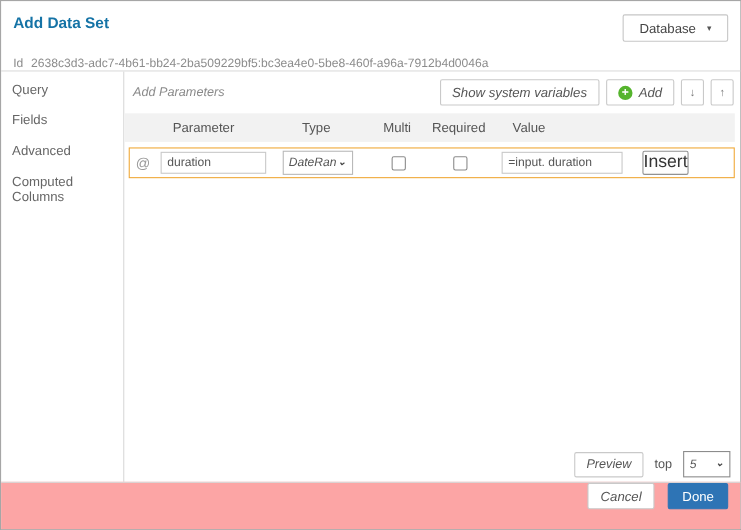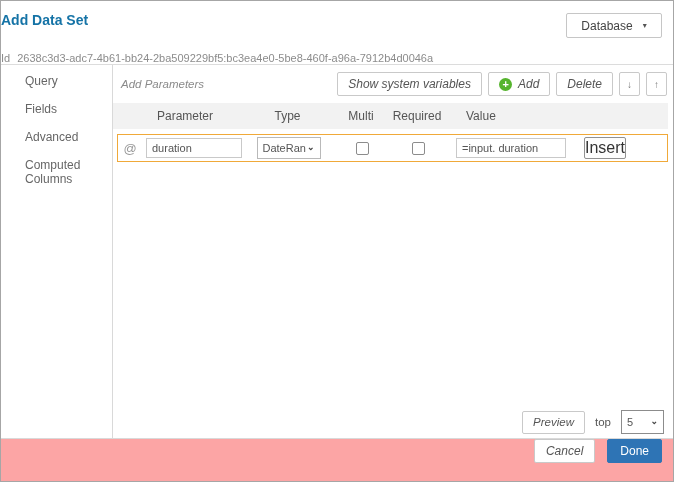--- a/index.html
+++ b/index.html
@@ -1,30 +1,30 @@
 <!DOCTYPE html>
 <html><head>
 <meta charset="utf-8">
 <style>
   * { margin:0; padding:0; box-sizing:border-box; }
   html,body { background:#fff; font-family:"Liberation Sans", sans-serif; }
   .dialog { width:674px; height:482px; border:1px solid #a6a6a6; background:#fff; display:flex; flex-direction:column; }
 
   
-  .header { position:relative; flex:0 0 57px; border-bottom:1px solid #dcdcdc; padding:11px 11px 0 0; }
+  .header { position:relative; flex:0 0 57px; border-bottom:1px solid #dcdcdc; padding:11px 11px 0 11px; }
   .title { color:#1573a6; font-size:14px; font-weight:bold; }
   .id-line { margin-top:24px; font-size:11px; color:#8c8c8c; }
   .id-line .id-label { margin-right:7px; }
   .db-btn { position:absolute; top:12px; right:11px; height:25px; min-width:96px; display:flex; align-items:center; justify-content:center; gap:10px; background:#fff; border:1px solid #c6c6c6; border-radius:2px; font-size:12px; color:#444; cursor:pointer; font-family:inherit; }
   .db-btn .caret { font-size:8px; color:#555; }
 
   
   .body { flex:1; display:flex; min-height:0; }
   .sidebar { flex:0 0 112px; width:112px; border-right:1px solid #d9d9d9; padding-top:2px; }
-  .side-item { font-size:12px; color:#666; padding:7px 6px 7px 24px; line-height:14px; cursor:pointer; }
+  .side-item { font-size:12px; color:#666; padding:7px 6px 7px 10px; line-height:14px; cursor:pointer; }
   .side-item.selected { background:#cfe2f1; color:#555; }
 
   .main { flex:1; display:flex; flex-direction:column; min-width:0; }
   .topbar { flex:0 0 38px; display:flex; align-items:center; padding:0 6px 0 8px; }
   .section-label { font-style:italic; font-size:11.5px; color:#8a8a8a; }
   .flex-spacer { flex:1; }
 
   .btn { background:#fff; border:1px solid #c9c9c9; color:#555; font-size:12px; height:24px; display:inline-flex; align-items:center; justify-content:center; padding:0 10px; border-radius:2px; cursor:pointer; font-family:inherit;font-style:italic; }
   .topbar .btn + .btn { margin-left:6px; }
   .btn.small { width:21px; padding:0; font-size:10px; color:#777; }
@@ -32,21 +32,21 @@
 
   .thead { flex:0 0 26px; background:#f2f2f2; margin-right:5px; display:grid; grid-template-columns:28px 104px 85px 62px 50px 136px 1fr; align-items:center; font-size:12px; color:#555; }
   .th.parameter { padding-left:16px; }
   .th.type, .th.multi, .th.required { text-align:center; }
   .th.value { padding-left:24px; }
 
   .prow { margin:5px 5px 0 4px; height:28px; border:1.5px solid #f0a939; background:#fff; display:grid; grid-template-columns:24px 104px 85px 62px 50px 136px 1fr; align-items:center; }
   .at { text-align:center; color:#999; font-size:13px; }
   .txt-input { width:96px; height:20px; border:1px solid #c9c9c9; font-size:11px; color:#555; padding:0 5px; font-family:inherit; justify-self:center; }
   .txt-input.val { width:110px; }
-  .sel { width:64px; height:22px; border:1px solid #b9b9b9; background:#fff; display:flex; align-items:center; justify-content:space-between; padding:0 5px; font-size:11px; color:#555; justify-self:center; cursor:pointer; }
+  .sel { width:64px; height:22px; border:1px solid #b9b9b9; background:#fff; display:flex; align-items:center; justify-content:space-between; padding:0 5px; font-size:11px; color:#555; justify-self:center; cursor:pointer;font-style:italic; }
   .sel .chev { font-size:9px; color:#444; font-weight:bold; margin-top:-3px; }
   input[type=checkbox].cb { appearance:none; -webkit-appearance:none; width:13px; height:13px; border:1px solid #8c8c8c; border-radius:2px; background:#fff; justify-self:center; margin:0; cursor:pointer; }
   .insert-btn { width:42px; height:22px; margin-left:5px; justify-self:start; background:#fdfdfd; border:1px solid #919191; border-radius:2px; font-size:16px; color:#333; cursor:pointer; font-family:inherit; }
 
   .preview-row { display:flex; align-items:center; justify-content:flex-end; margin:0 9px 4px 0; gap:10px; }
   .preview-btn { height:23px; font-size:11.5px; }
   .top-label { font-size:11.5px; color:#555; }
   .sel.top-sel { width:43px; height:24px; border:1px solid #8c8c8c; justify-self:auto; }
 
   
@@ -82,21 +82,20 @@
     <div class="main">
 
       <div class="topbar">
         <span class="section-label">Add Parameters</span>
         <div class="flex-spacer"></div>
         <button class="btn">Show system variables</button>
         <button class="btn">
           <span class="add-icon">+</span>
           <span>Add</span>
         </button>
-        <button class="btn">Delete</button>
         <button class="btn small">
           <span>↓</span>
         </button>
         <button class="btn small">
           <span>↑</span>
         </button>
       </div>
 
       <div class="thead">
         <div class="th"></div>

